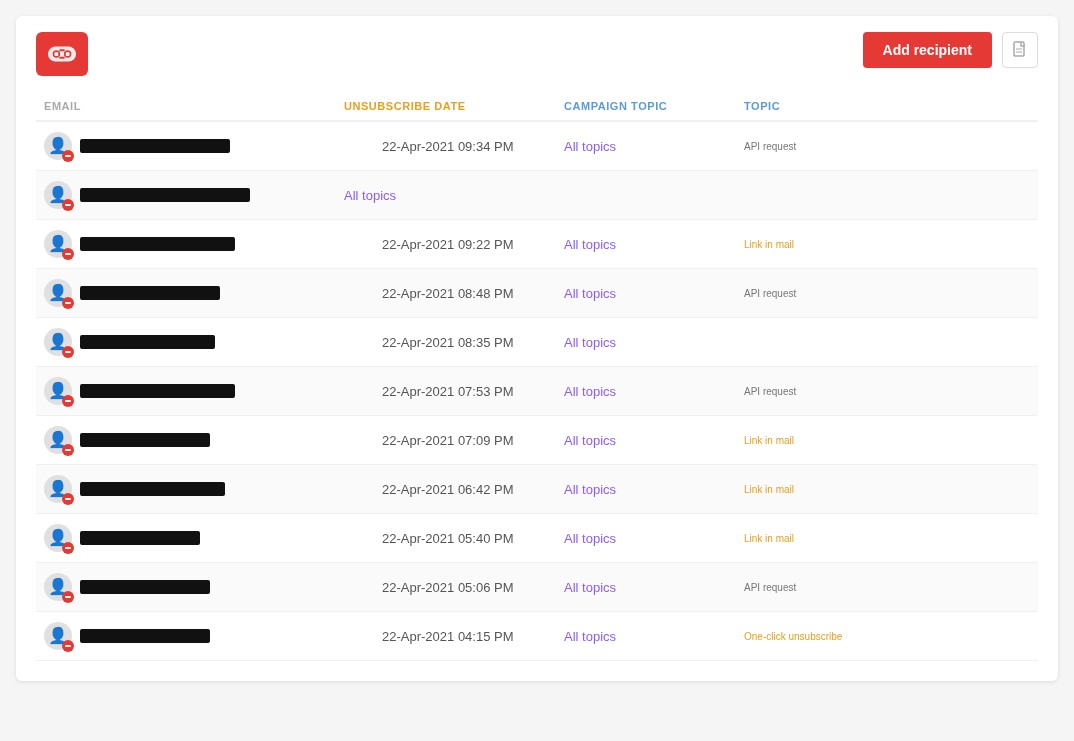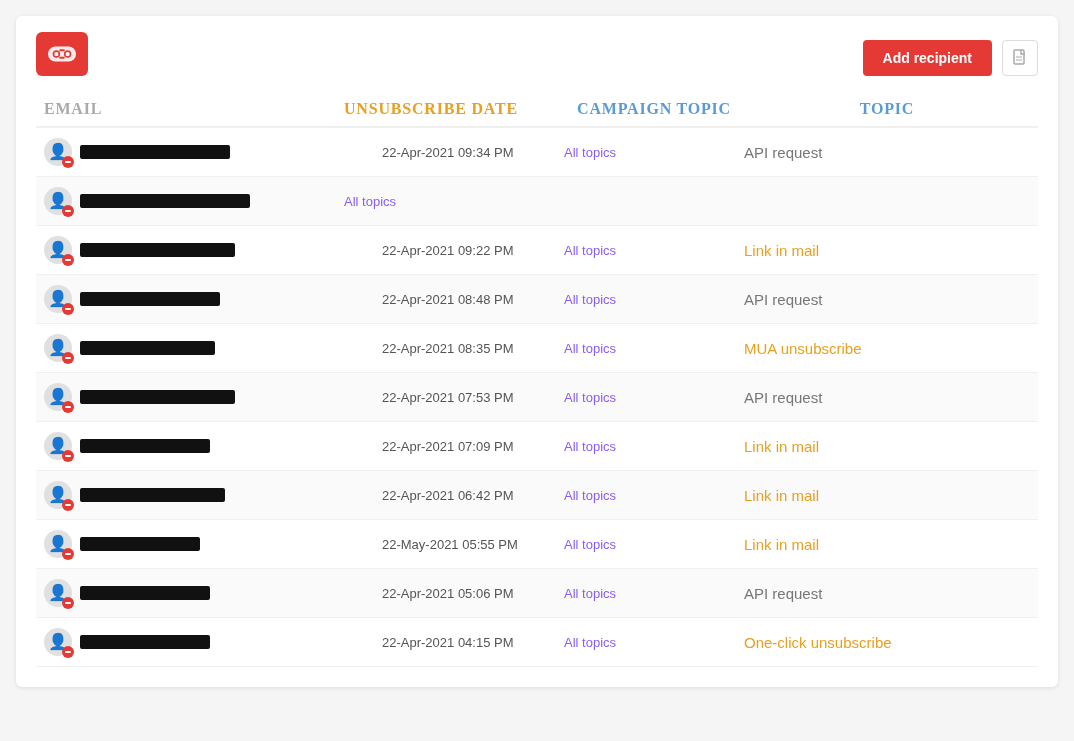--- a/index.html
+++ b/index.html
@@ -12,21 +12,21 @@
     .container {
       background: #fff;
       border-radius: 6px;
       box-shadow: 0 1px 4px rgba(0,0,0,0.1);
       padding: 16px 20px 20px;
       max-width: 1042px;
       margin: 0 auto;
     }
     .top-bar {
       display: flex;
-      align-items: flex-end;
+      align-items: flex-start;
       justify-content: space-between;
       margin-bottom: 18px;
     }
     .logo-btn {
       background: #e53935;
       border: none;
       border-radius: 6px;
       width: 52px;
       height: 44px;
       display: flex;
@@ -67,28 +67,27 @@
       color: #aaa;
       font-size: 18px;
     }
     .table-header {
       display: grid;
       grid-template-columns: 300px 220px 180px 1fr;
       padding: 6px 8px 8px 8px;
       border-bottom: 2px solid #f0f0f0;
     }
     .col-header {
-      font-size: 16px;
+      font-size: 11px;
       font-weight: 600;
       letter-spacing: 0.05em;
       color: #aaa;
-      font-family: Liberation Serif, serif;
     }
     .col-header.orange { color: #e8a020; }
-    .col-header.blue { color: #5b9bd5; text-align: center; }
+    .col-header.blue { color: #5b9bd5; }
     .table-row {
       display: grid;
       grid-template-columns: 300px 220px 180px 1fr;
       align-items: center;
       padding: 10px 8px;
       border-bottom: 1px solid #f0f0f0;
       background: #fff;
     }
     .table-row:nth-child(even) {
       background: #fafafa;
@@ -143,21 +142,21 @@
     .date-cell {
       font-size: 13px;
       color: #555;
       margin-left: 38px;
     }
     .topic-cell {
       font-size: 13px;
       color: #8b5cf6;
     }
     .note-cell {
-      font-size: 15px;
+      font-size: 10px;
       color: #e8a020;
     }
     .note-cell.gray { color: #777; }
   </style>
 </head>
 <body>
 
 <div class="container">
 
   <div class="top-bar">
@@ -243,21 +242,20 @@
       <div class="table-row">
         <div class="email-cell">
           <div class="avatar">
             <span class="avatar-person">👤</span>
             <span class="avatar-badge"></span>
           </div>
           <span class="email-redacted" style="width: 135px;"></span>
         </div>
         <div class="date-cell">22-Apr-2021 08:35 PM</div>
         <div class="topic-cell">All topics</div>
-        <div class="note-cell">MUA unsubscribe</div>
       </div>
       <div class="table-row">
         <div class="email-cell">
           <div class="avatar">
             <span class="avatar-person">👤</span>
             <span class="avatar-badge"></span>
           </div>
           <span class="email-redacted" style="width: 155px;"></span>
         </div>
         <div class="date-cell">22-Apr-2021 07:53 PM</div>
@@ -289,21 +287,21 @@
         <div class="note-cell">Link in mail</div>
       </div>
       <div class="table-row">
         <div class="email-cell">
           <div class="avatar">
             <span class="avatar-person">👤</span>
             <span class="avatar-badge"></span>
           </div>
           <span class="email-redacted" style="width: 120px;"></span>
         </div>
-        <div class="date-cell">22-May-2021 05:55 PM</div>
+        <div class="date-cell">22-Apr-2021 05:40 PM</div>
         <div class="topic-cell">All topics</div>
         <div class="note-cell">Link in mail</div>
       </div>
       <div class="table-row">
         <div class="email-cell">
           <div class="avatar">
             <span class="avatar-person">👤</span>
             <span class="avatar-badge"></span>
           </div>
           <span class="email-redacted" style="width: 130px;"></span>

